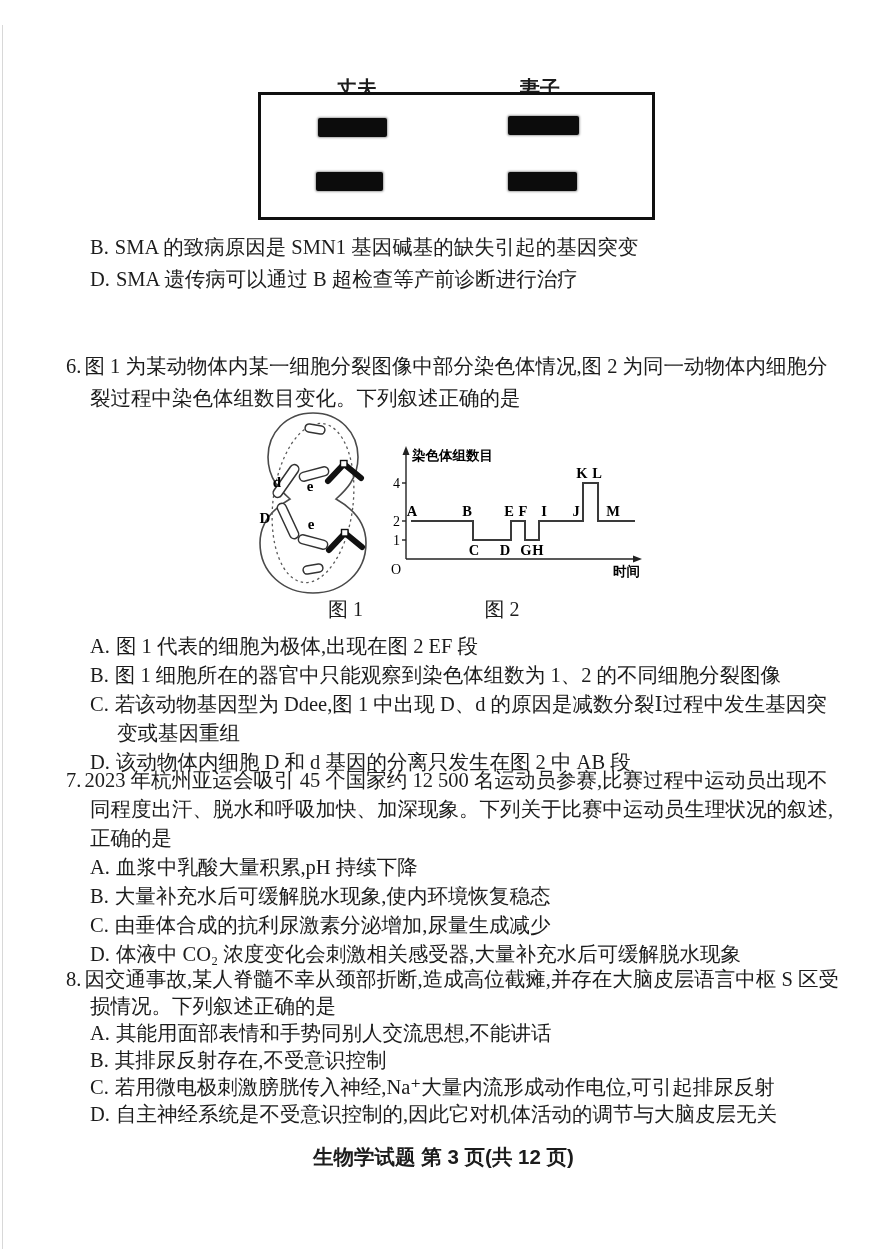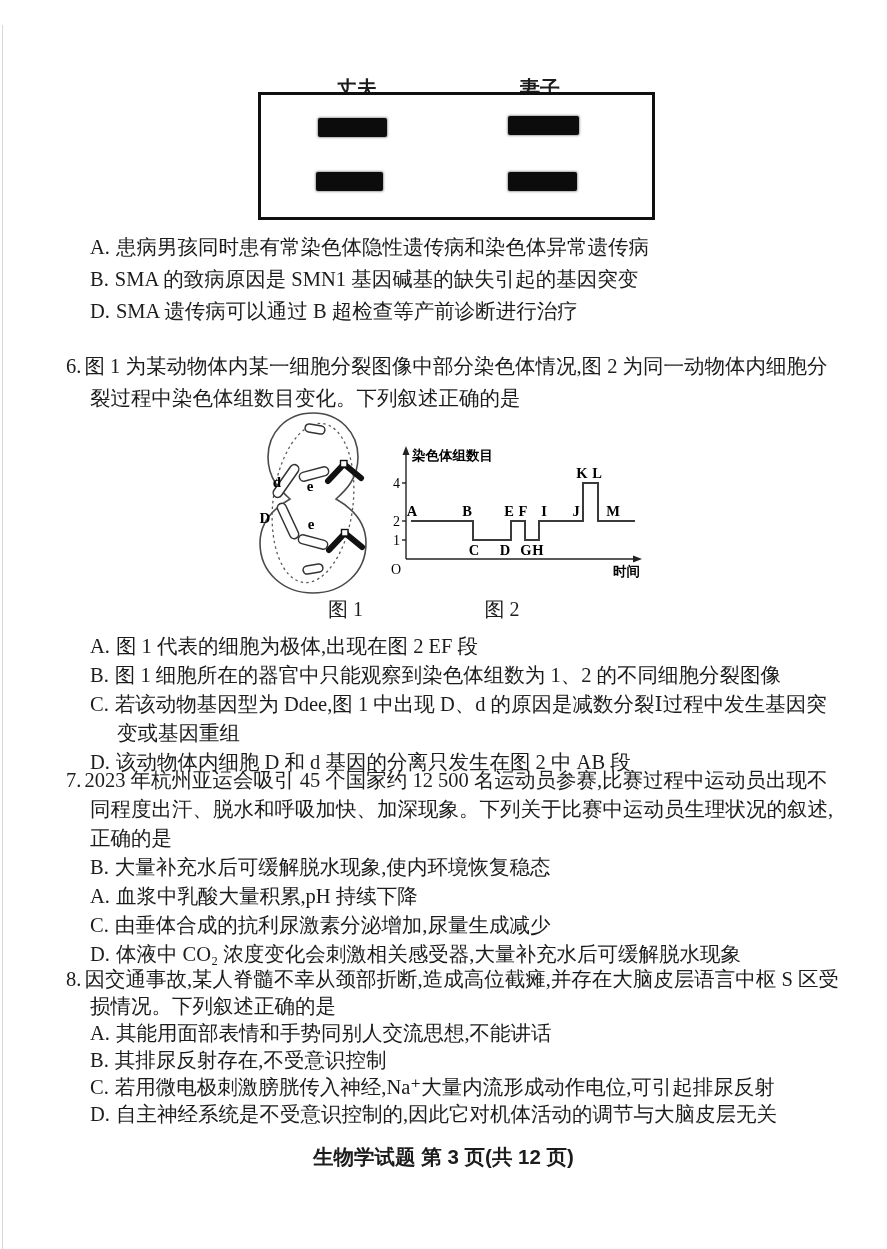--- a/index.html
+++ b/index.html
@@ -56,21 +56,20 @@
     <div class="lane-label lane-wife">妻子</div>
     <div class="gel-box">
       <div class="gel-band band-h1"></div>
       <div class="gel-band band-h2"></div>
       <div class="gel-band band-w1"></div>
       <div class="gel-band band-w2"></div>
     </div>
   </div>
 
   <div class="blk q5-options">
-    <div class="option"><span class="opt-label">A.</span><span>患病男孩同时患有常染色体隐性遗传病和染色体异常遗传病</span></div>
     <div class="option"><span class="opt-label">B.</span><span>SMA 的致病原因是 SMN1 基因碱基的缺失引起的基因突变</span></div>
     <div class="option"><span class="opt-label">D.</span><span>SMA 遗传病可以通过 B 超检查等产前诊断进行治疗</span></div>
   </div>
 
   <div class="blk q6-stem">
     <div class="stem"><span class="q-num">6.</span><span>图 1 为某动物体内某一细胞分裂图像中部分染色体情况,图 2 为同一动物体内细胞分裂过程中染色体组数目变化。下列叙述正确的是</span></div>
   </div>
 
   <div class="figs">
     <svg class="cell-svg" width="172" height="190" viewBox="0 0 172 190">
@@ -130,22 +129,22 @@
   <div class="blk q6-options">
     <div class="option"><span class="opt-label">A.</span><span>图 1 代表的细胞为极体,出现在图 2 EF 段</span></div>
     <div class="option"><span class="opt-label">B.</span><span>图 1 细胞所在的器官中只能观察到染色体组数为 1、2 的不同细胞分裂图像</span></div>
     <div class="option"><span class="opt-label">C.</span><span>若该动物基因型为 Ddee,图 1 中出现 D、d 的原因是减数分裂Ⅰ过程中发生基因突变或基因重组</span></div>
     <div class="option"><span class="opt-label">D.</span><span>该动物体内细胞 D 和 d 基因的分离只发生在图 2 中 AB 段</span></div>
   </div>
 
   <div class="blk q7">
     <div class="stem"><span class="q-num">7.</span><span>2023 年杭州亚运会吸引 45 个国家约 12 500 名运动员参赛,比赛过程中运动员出现不同程度出汗、脱水和呼吸加快、加深现象。下列关于比赛中运动员生理状况的叙述,正确的是</span></div>
     <div class="opts-inner">
+      <div class="option"><span class="opt-label">A.</span><span>血浆中乳酸大量积累,pH 持续下降</span></div>
       <div class="option"><span class="opt-label">B.</span><span>大量补充水后可缓解脱水现象,使内环境恢复稳态</span></div>
-      <div class="option"><span class="opt-label">A.</span><span>血浆中乳酸大量积累,pH 持续下降</span></div>
       <div class="option"><span class="opt-label">C.</span><span>由垂体合成的抗利尿激素分泌增加,尿量生成减少</span></div>
       <div class="option"><span class="opt-label">D.</span><span>体液中 CO₂ 浓度变化会刺激相关感受器,大量补充水后可缓解脱水现象</span></div>
     </div>
   </div>
 
   <div class="blk q8">
     <div class="stem"><span class="q-num">8.</span><span>因交通事故,某人脊髓不幸从颈部折断,造成高位截瘫,并存在大脑皮层语言中枢 S 区受损情况。下列叙述正确的是</span></div>
     <div class="opts-inner">
       <div class="option"><span class="opt-label">A.</span><span>其能用面部表情和手势同别人交流思想,不能讲话</span></div>
       <div class="option"><span class="opt-label">B.</span><span>其排尿反射存在,不受意识控制</span></div>

